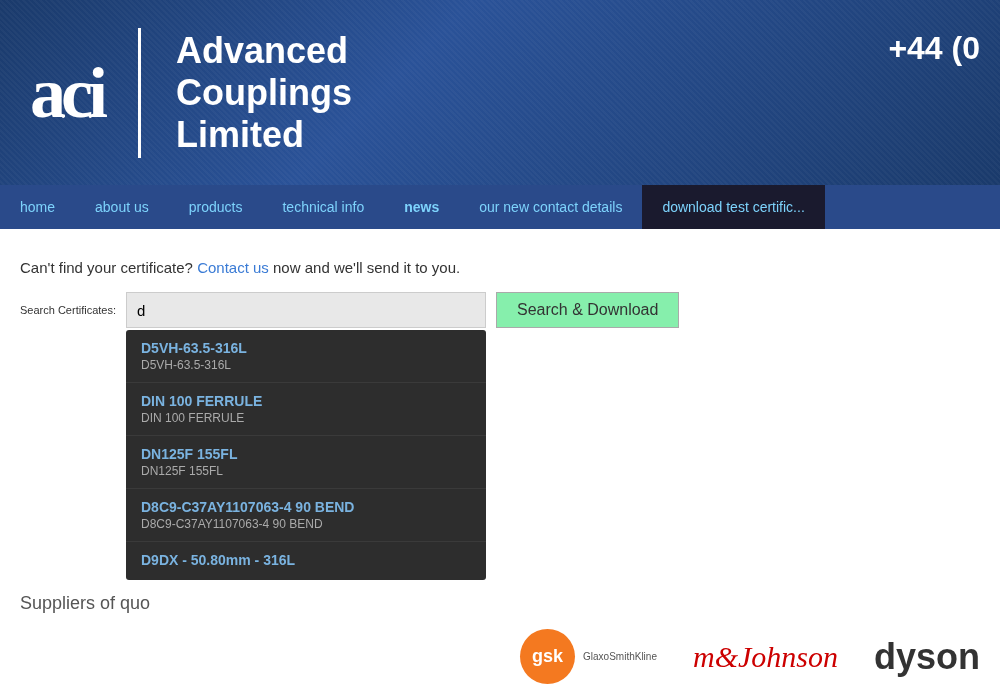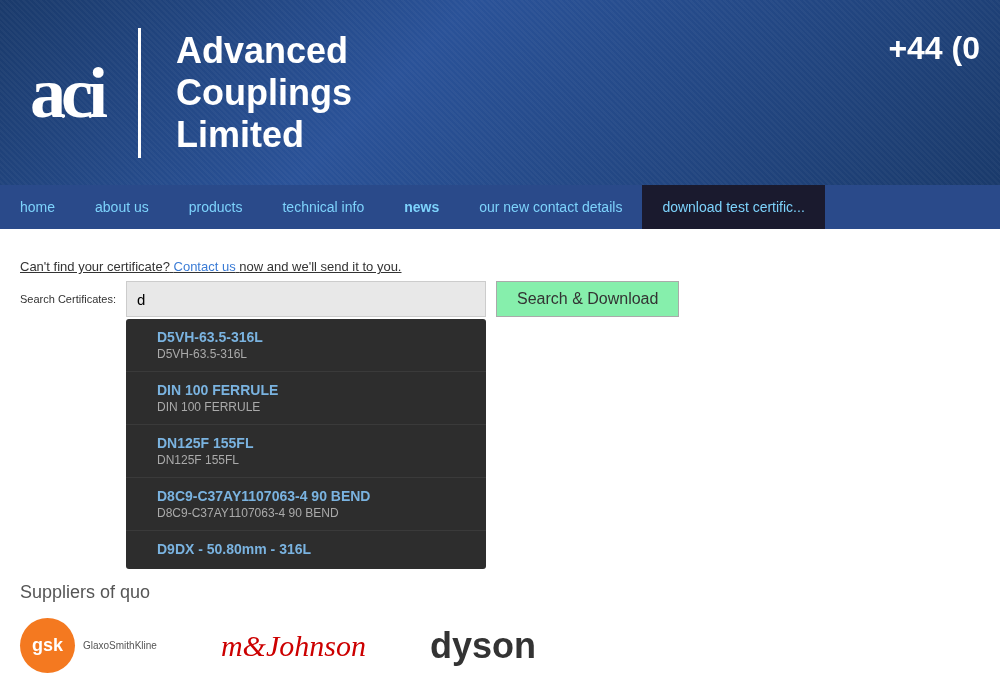--- a/index.html
+++ b/index.html
@@ -87,24 +87,23 @@
     .nav-item.active { font-weight: bold; }
     .nav-item.dark { background: #1a1a2e; }
 
     
     .main-content {
       background: white;
       padding: 30px 20px;
       min-height: 400px;
     }
     .cant-find {
-      font-size: 13px;
+      font-size: 15px;
       color: #333;
-      margin-bottom: 7px;
-      text-decoration: underline;
+      margin-bottom: 16px;
     }
     .cant-find a {
       color: #3a7bd5;
       text-decoration: none;
     }
     .search-row {
       display: flex;
       align-items: center;
       gap: 10px;
       margin-bottom: 10px;
@@ -140,21 +139,21 @@
       position: absolute;
       top: 38px;
       left: 0;
       width: 360px;
       background: #2d2d2d;
       color: white;
       z-index: 100;
       border-radius: 3px;
     }
     .dropdown-item {
-      padding: 10px 31px;
+      padding: 10px 15px;
       cursor: pointer;
       border-bottom: 1px solid #3a3a3a;
     }
     .dropdown-item:last-child { border-bottom: none; }
     .dropdown-item .item-title {
       font-size: 14px;
       font-weight: bold;
       color: #7ab3e0;
     }
     .dropdown-item .item-subtitle {
@@ -169,23 +168,24 @@
       padding: 15px 0;
       background: white;
     }
     .suppliers-text {
       font-size: 18px;
       color: #555;
       margin-bottom: 15px;
     }
     .suppliers-logos {
       display: flex;
-      gap: 64px;
+      gap: 36px;
       align-items: center;
       flex-wrap: wrap;
+      justify-content: flex-end;
     }
     .gsk-logo {
       display: flex;
       align-items: center;
       gap: 8px;
     }
     .gsk-circle {
       width: 55px;
       height: 55px;
       background: #f47920;

